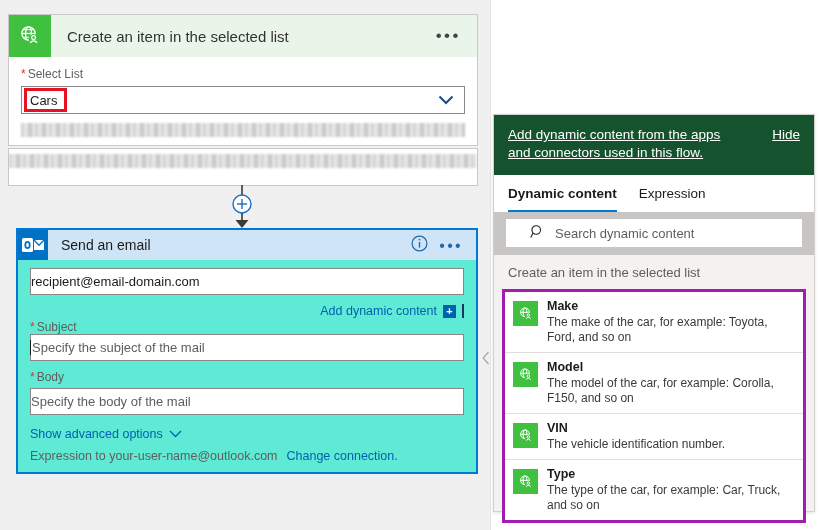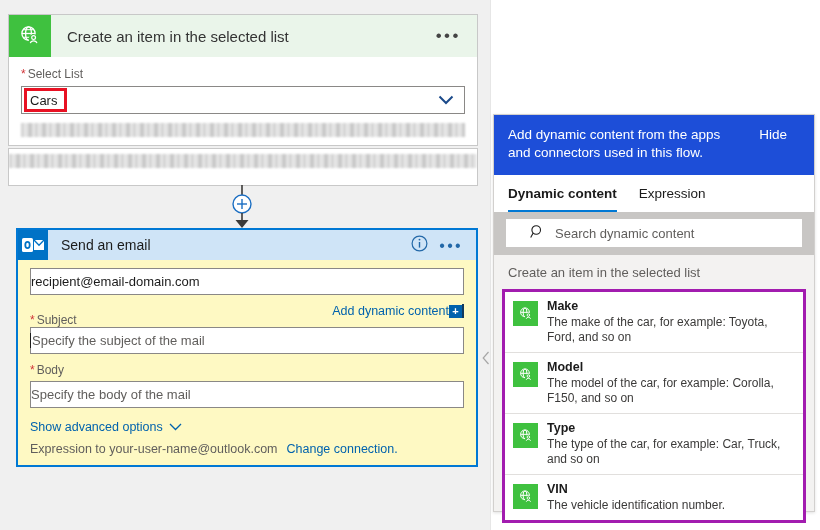--- a/index.html
+++ b/index.html
@@ -136,21 +136,21 @@
     position: absolute;
     left: 230px; top: 185px;
     width: 24px; height: 45px;
   }
 
   
   .ol-card {
     position: absolute;
     left: 16px; top: 228px;
     width: 462px;
-    background: #fef9c3;
+    background: #5eead4;
     border: 2px solid #0078d4;
     box-sizing: border-box;
   }
   .ol-header {
     height: 30px;
     background: #cfe4f7;
     display: flex;
     align-items: center;
   }
   .ol-icon {
@@ -207,21 +207,22 @@
 
   .label-row {
     display: flex;
     align-items: flex-end;
     justify-content: space-between;
     margin-top: 9px;
   }
   .adc {
     display: flex;
     align-items: center;
-    margin-bottom: 9px;
+    gap: 6px;
+    margin-bottom: 16px;
   }
   .adc-link {
     color: #0062ad;
     font-size: 12.5px;
   }
   .adc-plus {
     width: 13px; height: 13px;
     background: #0062ad;
     color: #ffffff;
     font-size: 11px;
@@ -265,26 +266,27 @@
   .dc-panel {
     position: absolute;
     left: 493px; top: 114px;
     width: 322px; height: 398px;
     background: #f3f2f1;
     border: 1px solid #d2d0ce;
     box-sizing: border-box;
     box-shadow: 0 1px 3px rgba(0,0,0,.12);
   }
   .dc-banner {
-    background: #1d4ed8;
+    background: #14532d;
     color: #ffffff;
-    padding: 11px 27px 13px 14px;
+    padding: 11px 14px 13px 14px;
     display: flex;
     align-items: flex-start;
     justify-content: space-between;
+    text-decoration: underline;
   }
   .dc-banner-text {
     font-size: 13.5px;
     line-height: 18px;
     max-width: 222px;
   }
   .dc-hide {
     font-size: 13.5px;
     color: #ffffff;
     margin-top: 1px;
@@ -567,39 +569,39 @@
           <svg width="16" height="16" viewBox="0 0 24 24" aria-hidden="true">
             <circle cx="10.5" cy="9.5" r="6.6" fill="none" stroke="#ffffff" stroke-width="1.5"></circle>
             <ellipse cx="10.5" cy="9.5" rx="2.9" ry="6.6" fill="none" stroke="#ffffff" stroke-width="1.5"></ellipse>
             <line x1="3.9" y1="9.5" x2="17.1" y2="9.5" stroke="#ffffff" stroke-width="1.5"></line>
             <circle cx="15.6" cy="15.2" r="4.9" fill="#3fc13f"></circle>
             <circle cx="15.6" cy="13.6" r="1.9" fill="none" stroke="#ffffff" stroke-width="1.4"></circle>
             <path d="M12.3 19.2a3.4 3.0 0 0 1 6.6 0" fill="none" stroke="#ffffff" stroke-width="1.4"></path>
           </svg>
         </div>
         <div>
-          <div class="dc-item-name">Type</div>
-          <div class="dc-item-desc">The type of the car, for example: Car, Truck, and so on</div>
+          <div class="dc-item-name">VIN</div>
+          <div class="dc-item-desc">The vehicle identification number.</div>
         </div>
       </div>
 
       <div class="dc-item">
         <div class="dc-item-icon">
           <svg width="16" height="16" viewBox="0 0 24 24" aria-hidden="true">
             <circle cx="10.5" cy="9.5" r="6.6" fill="none" stroke="#ffffff" stroke-width="1.5"></circle>
             <ellipse cx="10.5" cy="9.5" rx="2.9" ry="6.6" fill="none" stroke="#ffffff" stroke-width="1.5"></ellipse>
             <line x1="3.9" y1="9.5" x2="17.1" y2="9.5" stroke="#ffffff" stroke-width="1.5"></line>
             <circle cx="15.6" cy="15.2" r="4.9" fill="#3fc13f"></circle>
             <circle cx="15.6" cy="13.6" r="1.9" fill="none" stroke="#ffffff" stroke-width="1.4"></circle>
             <path d="M12.3 19.2a3.4 3.0 0 0 1 6.6 0" fill="none" stroke="#ffffff" stroke-width="1.4"></path>
           </svg>
         </div>
         <div>
-          <div class="dc-item-name">VIN</div>
-          <div class="dc-item-desc">The vehicle identification number.</div>
+          <div class="dc-item-name">Type</div>
+          <div class="dc-item-desc">The type of the car, for example: Car, Truck, and so on</div>
         </div>
       </div>
 
     </div>
     <div class="dc-footer-gap"></div>
   </div>
 
 </div>
 
 </body></html>

